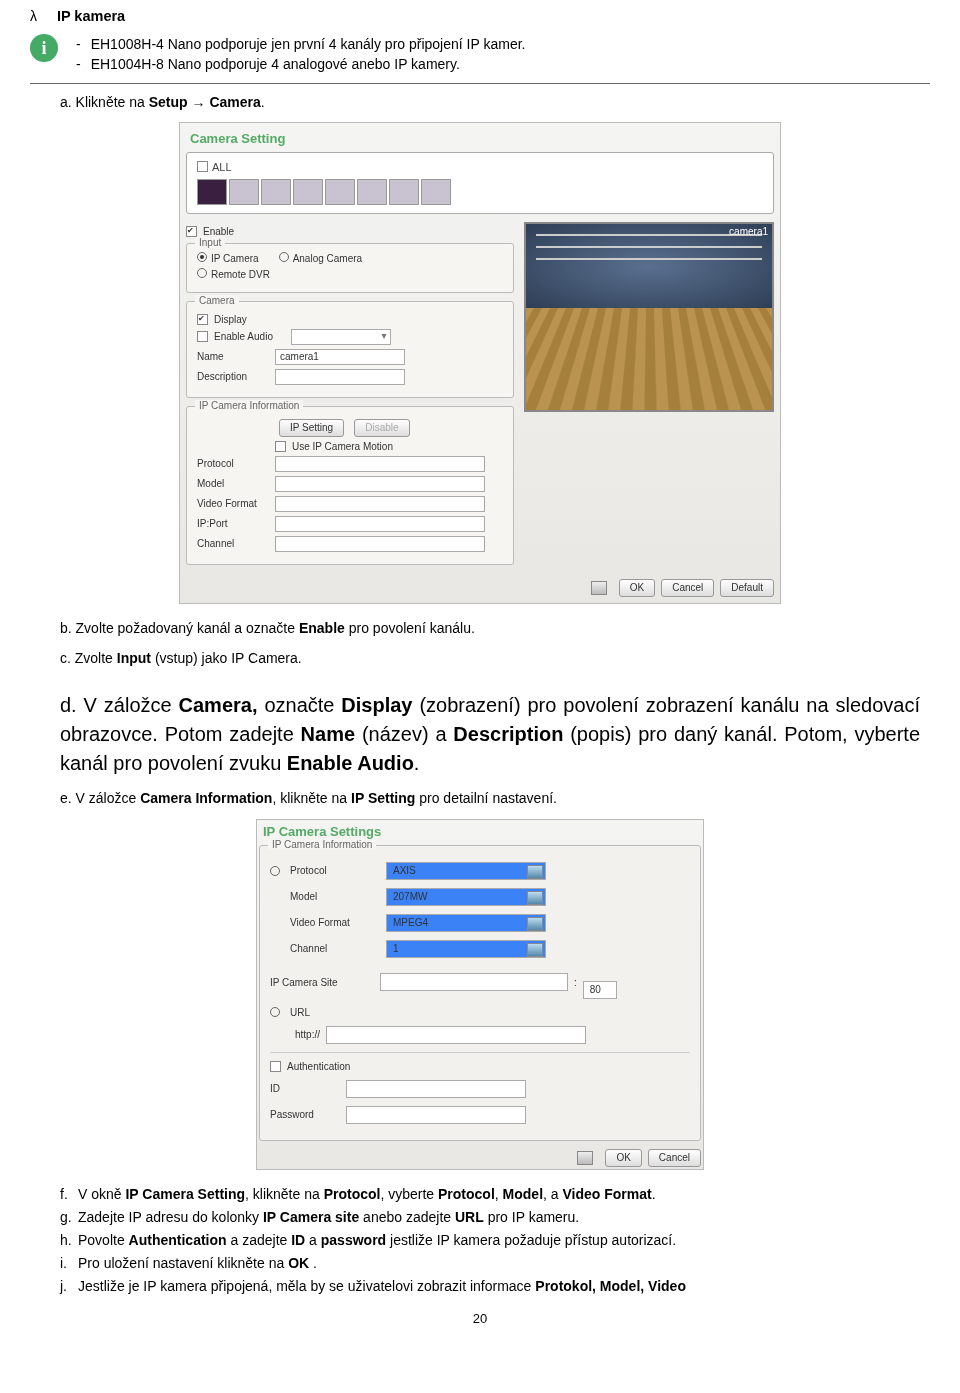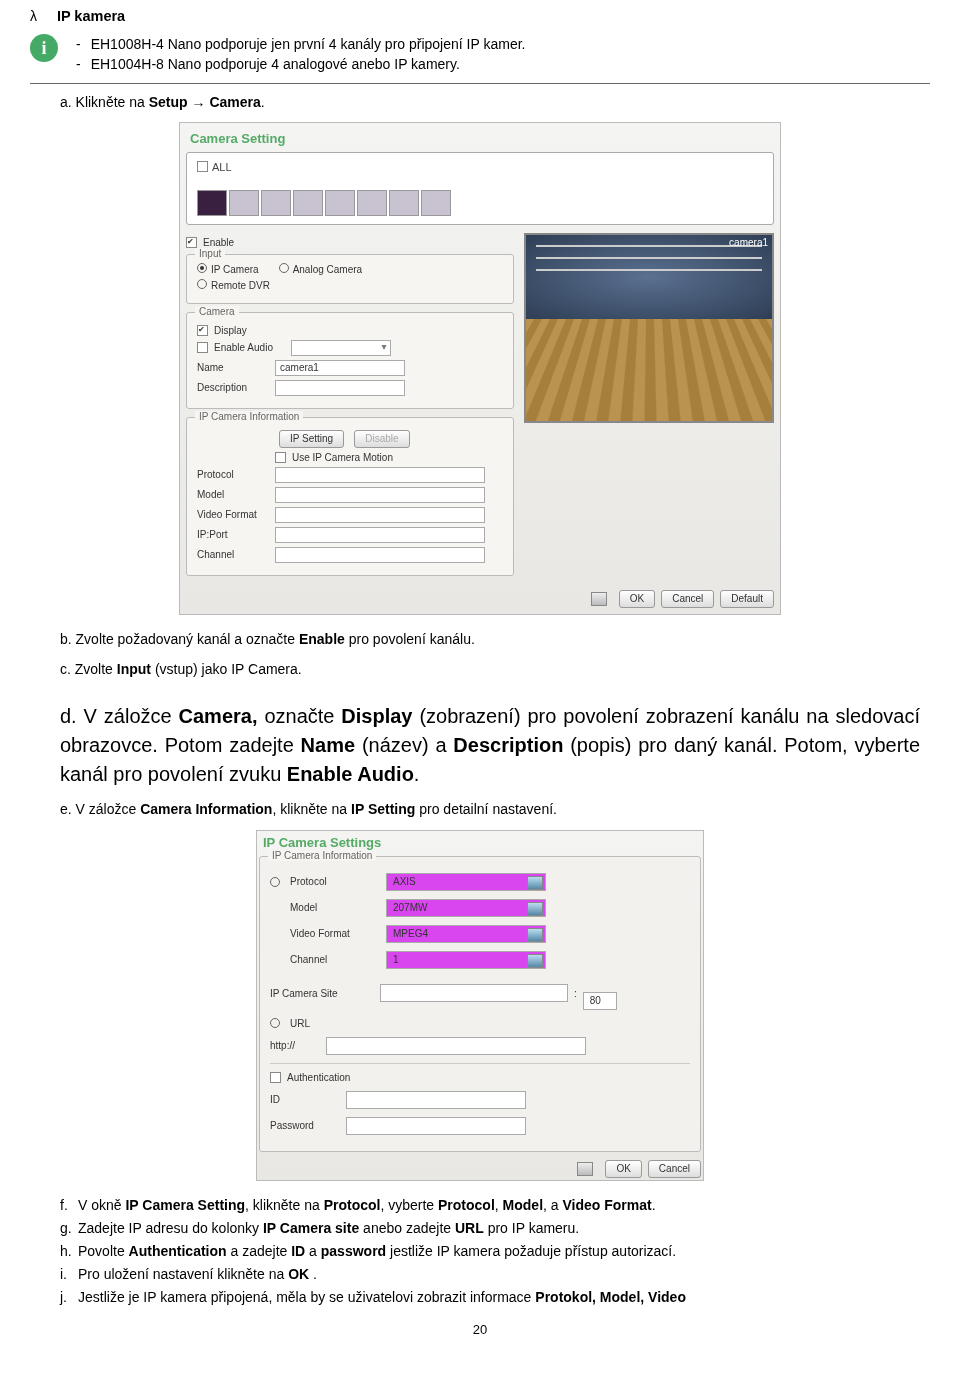--- a/index.html
+++ b/index.html
@@ -31,21 +31,21 @@
   
   .shot1 {
     width: 602px; margin: 6px auto 14px auto;
     border: 1px solid #bbb; background: linear-gradient(#f4f4f2,#e8e7e3);
     padding: 6px;
   }
   .panel-title { font-size: 13px; color: #5a6; font-weight: bold; margin: 2px 0 6px 4px; }
   .inner-panel {
     background: #fff; border: 1px solid #aaa; border-radius: 3px; padding: 8px 10px; margin-bottom: 8px;
   }
-  .all-row { font-size: 11px; color: #444; display:flex; gap:4px; margin-bottom:17px; }
+  .all-row { font-size: 11px; color: #444; display:flex; gap:4px; margin-bottom:6px; }
   .chk { width:11px; height:11px; border:1px solid #888; background:#fff; display:inline-block; }
   .chk.checked::after { content:"✔"; font-size:8px; color:#333; position:relative; top:-3px; left:0; }
   .thumbs { display:flex; gap:2px; }
   .thumb { width:30px; height:26px; background:#3a2040; border:1px solid #999; }
   .thumb.light { background:#c9c2d0; }
 
   .main-row { display:flex; gap:10px; }
   .left-col { flex:1; }
   .right-col { width:250px; }
   .preview {
@@ -97,21 +97,21 @@
   .save-icon { width:16px; height:14px; border:1px solid #888; background:linear-gradient(#eee,#bbb); margin-right:6px; }
 
   
   .shot2 {
     width: 448px; margin: 8px auto 14px auto;
     border:1px solid #bbb; background: linear-gradient(#f4f4f2,#e8e7e3);
     padding:2px;
   }
   .field-row2 { display:flex; align-items:center; font-size:10px; color:#333; margin:8px 0; gap:6px; }
   .field-row2 label { width:90px; }
-  .dd2 { height:18px; width:160px; border:1px solid #aaa; background:#d946ef; position:relative; font-size:10px; padding:2px 6px; }
+  .dd2 { height:18px; width:160px; border:1px solid #aaa; background:#3b82f6; position:relative; font-size:10px; padding:2px 6px; }
   .dd2::after { content:""; position:absolute; right:2px; top:2px; width:14px; height:12px; background:linear-gradient(#bde,#58a); border:1px solid #888; }
   .dd2 .arrow { position:absolute; right:5px; top:4px; color:#fff; font-size:9px; }
   .txt2 { height:18px; border:1px solid #aaa; background:#fff; font-size:10px; padding:2px 6px; }
   .txt2.ip { width:188px; }
   .txt2.port { width:34px;margin-top:15px; }
   .txt2.url { width:260px; }
   .txt2.cred { width:180px; }
   .shot2 hr { border:none; border-top:1px solid #ccc; margin:6px 0; }
 
   .page-num { text-align:center; font-size:13px; margin-top:14px; }
@@ -284,21 +284,21 @@
       <label style="width:104px;">IP Camera Site</label>
       <span class="txt2 ip"></span>
       <span>:</span>
       <span class="txt2 port">80</span>
     </div>
     <div class="field-row2">
       <span class="radio"></span>
       <label>URL</label>
     </div>
     <div class="field-row2">
-      <label style="width:50px;">http://</label>
+      <label style="width:50px;text-align:right;">http://</label>
       <span class="txt2 url"></span>
     </div>
     <hr>
     <div class="field-row2">
       <span class="chk"></span>
       <span>Authentication</span>
     </div>
     <div class="field-row2">
       <label style="width:70px;">ID</label>
       <span class="txt2 cred"></span>

